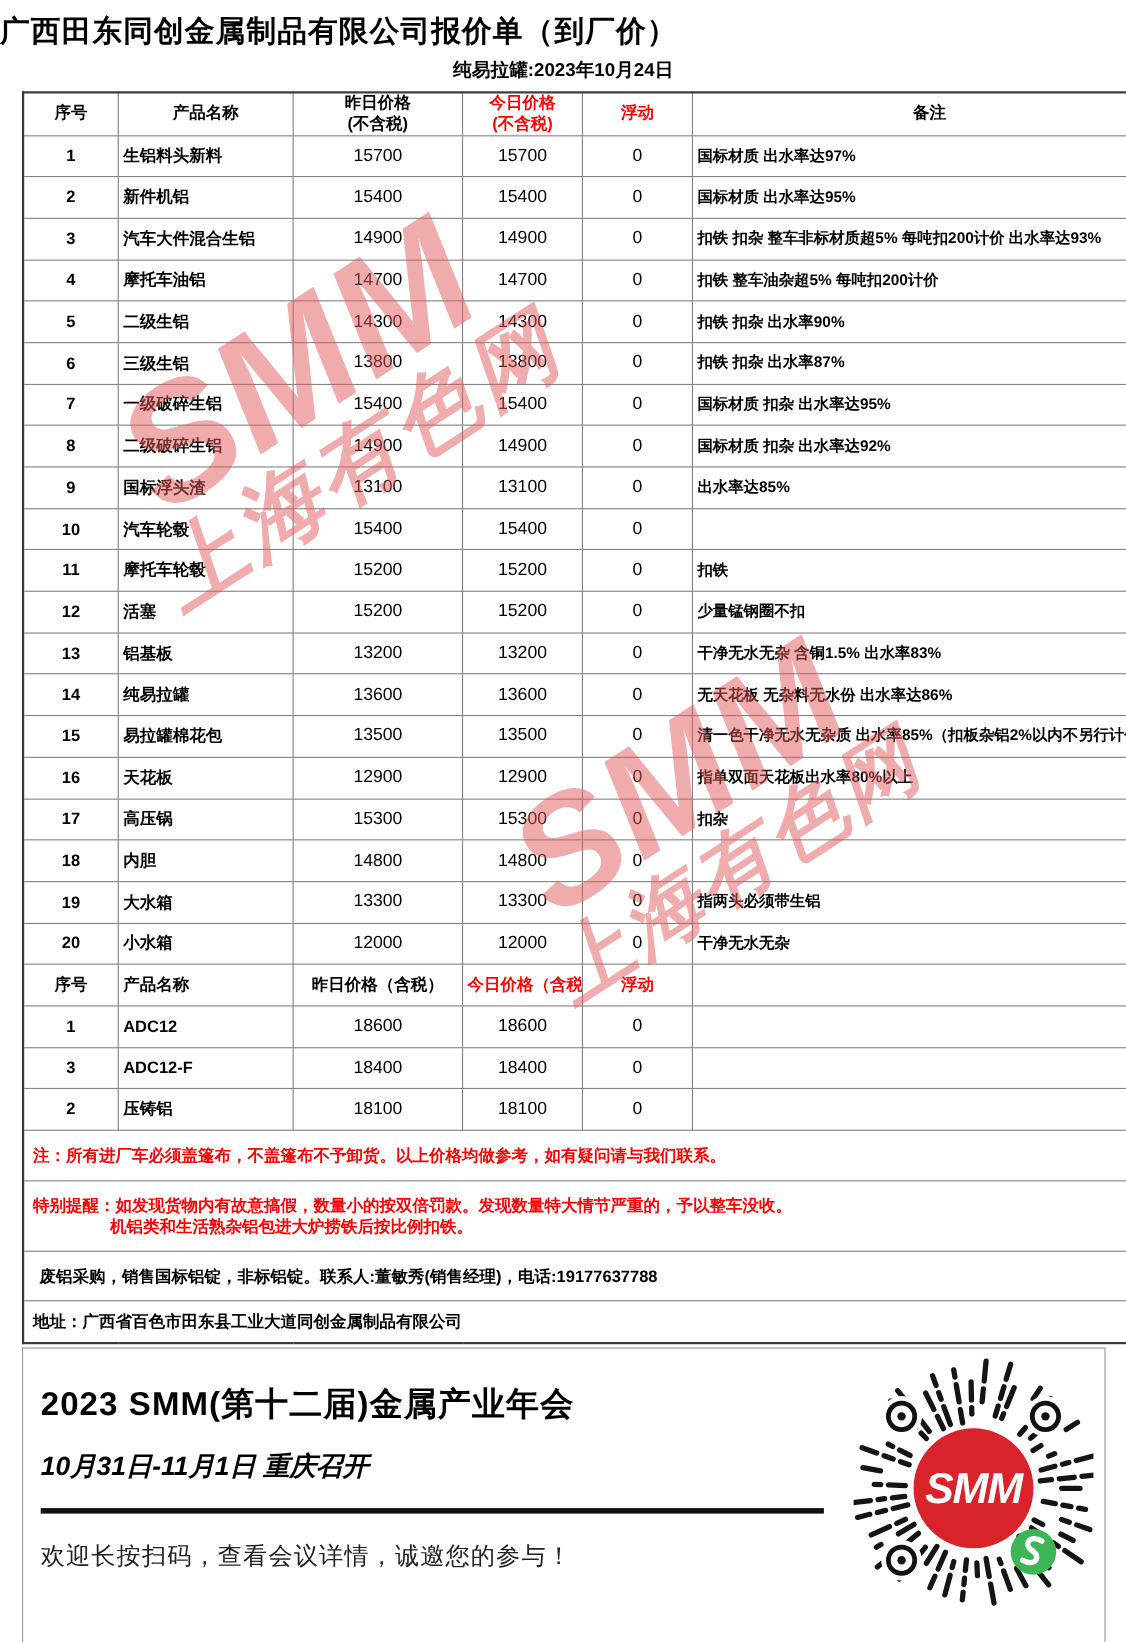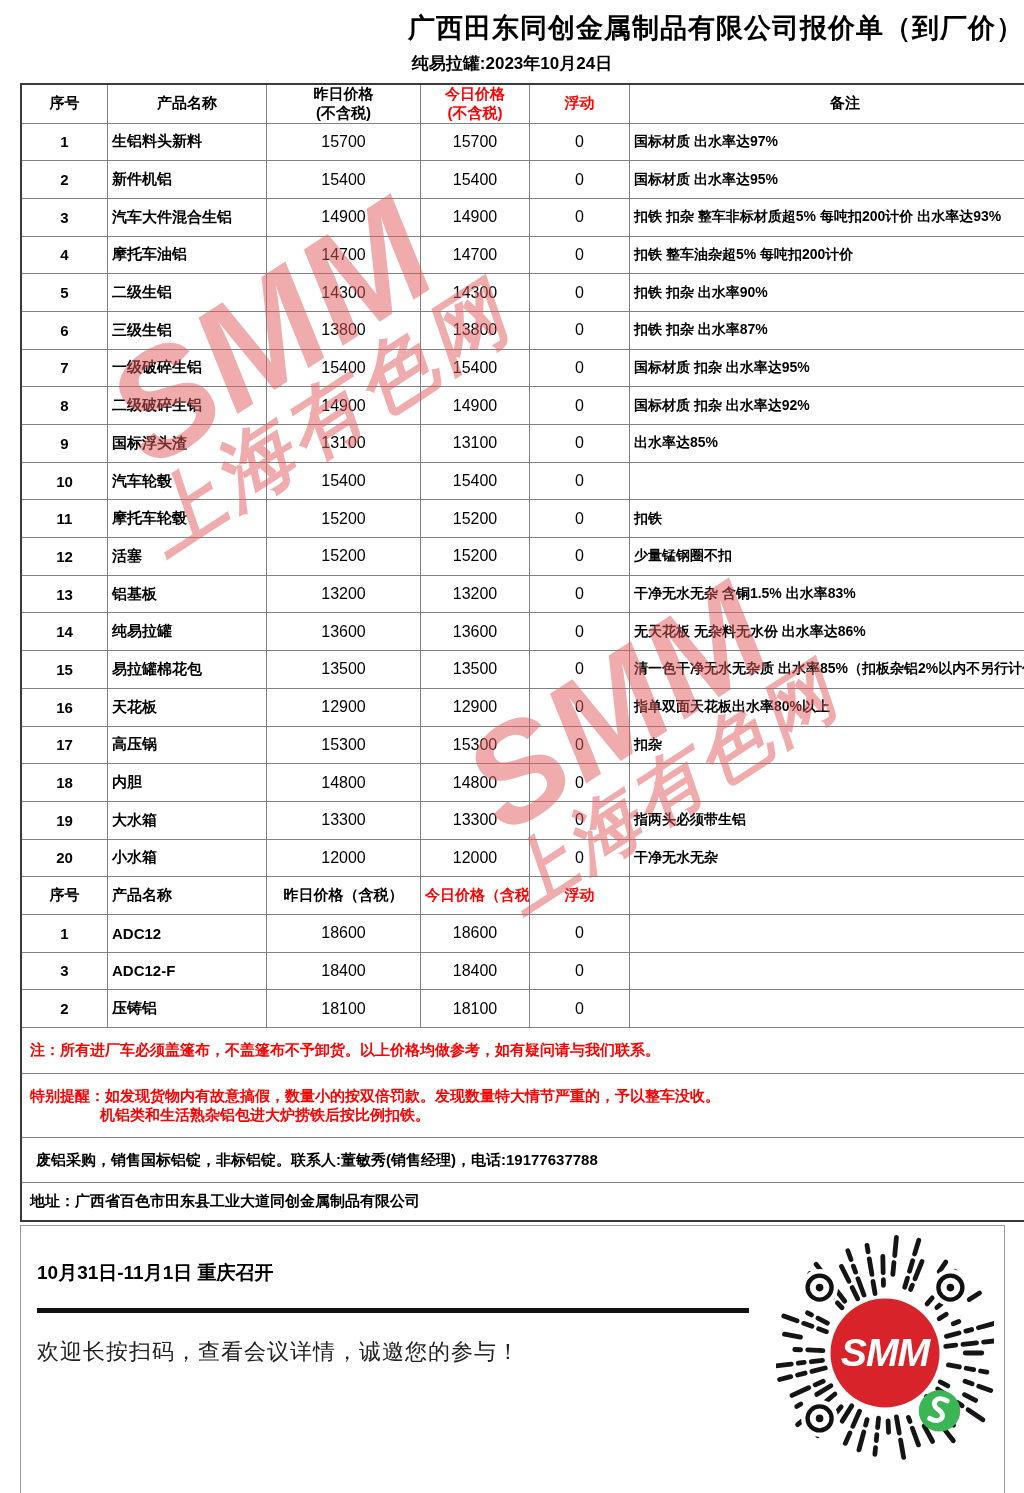--- a/index.html
+++ b/index.html
@@ -1,21 +1,21 @@
 <!DOCTYPE html>
 <html><head>
 <meta charset="utf-8">
 <style>
   html,body{margin:0;padding:0;background:#fff;}
   body{
     width:1024px;height:1493px;position:relative;overflow:hidden;
     font-family:"Liberation Sans","DejaVu Sans",sans-serif;color:#000;
   }
   .page-title{
-    text-align:right;font-size:27px;font-weight:800;margin:10px 0 6px 0;letter-spacing:1px;
+    text-align:left;font-size:27px;font-weight:800;margin:10px 0 6px 0;letter-spacing:1px;
   }
   .page-subtitle{
     text-align:center;font-size:17px;font-weight:700;margin:0 0 8px 0;
   }
   table.quote{
     border-collapse:collapse;table-layout:fixed;width:985px;margin-left:20px;
     border:2px solid #3a3a3a;
   }
   table.quote td,table.quote th{
     border:1px solid #828282;padding:0 4px;overflow:hidden;white-space:nowrap;
@@ -53,21 +53,21 @@
   .wm2{left:415px;top:638px;width:440px;}
   .wm2 .wm-smm{font-size:138px;letter-spacing:2px;}
   .wm2 .wm-cn{font-size:72px;letter-spacing:5px;}
   
   .footer-banner{
     width:985px;margin:3px 0 0 20px;height:273px;border:1px solid #9a9a9a;
     position:relative;background:#fff;box-sizing:border-box;
   }
   .footer-left{padding:30px 0 0 16px;width:745px;}
   .event-title{font-size:30px;font-weight:800;letter-spacing:1px;}
-  .event-date{font-size:19px;font-weight:800;margin-top:4px;}
+  .event-date{font-size:24px;font-weight:800;margin-top:20px;font-style:italic;}
   .event-rule{height:5px;background:#111;width:712px;border:0;margin:22px 0 24px 0;}
   .event-desc{font-size:22px;font-weight:500;color:#222;letter-spacing:1px;}
   .event-desc + .event-desc{margin-top:0;}
   .qr-wrap{position:absolute;right:10px;top:8px;width:218px;height:238px;}
   .qr-wrap svg{width:100%;height:100%;}
 </style>
 </head>
 <body>
 
 <div class="wm wm1">
@@ -307,20 +307,21 @@
       <td colspan="6" class="contact-cell">废铝采购，销售国标铝锭，非标铝锭。联系人:董敏秀(销售经理)，电话:19177637788</td>
     </tr>
     <tr class="note-row nr4">
       <td colspan="6">地址：广西省百色市田东县工业大道同创金属制品有限公司</td>
     </tr>
   </tbody>
 </table>
 
 <div class="footer-banner">
   <div class="footer-left">
+    <div class="event-title">2023 SMM(第十二届)金属产业年会</div>
     <div class="event-date">10月31日-11月1日 重庆召开</div>
     <hr class="event-rule">
     <div class="event-desc">欢迎长按扫码，查看会议详情，诚邀您的参与！</div>
   </div>
   <div class="qr-wrap">
     <svg viewBox="0 0 200 200" preserveAspectRatio="xMidYMid meet" xmlns="http://www.w3.org/2000/svg">
       <g>
           <line x1="173.6" y1="100.0" x2="188.8" y2="100.0" stroke="#151515" stroke-width="4.4" stroke-linecap="round"></line>
           <line x1="158.2" y1="110.9" x2="168.2" y2="112.8" stroke="#151515" stroke-width="4.4" stroke-linecap="round"></line>
           <line x1="174.5" y1="114.0" x2="181.3" y2="115.3" stroke="#151515" stroke-width="4.4" stroke-linecap="round"></line>

